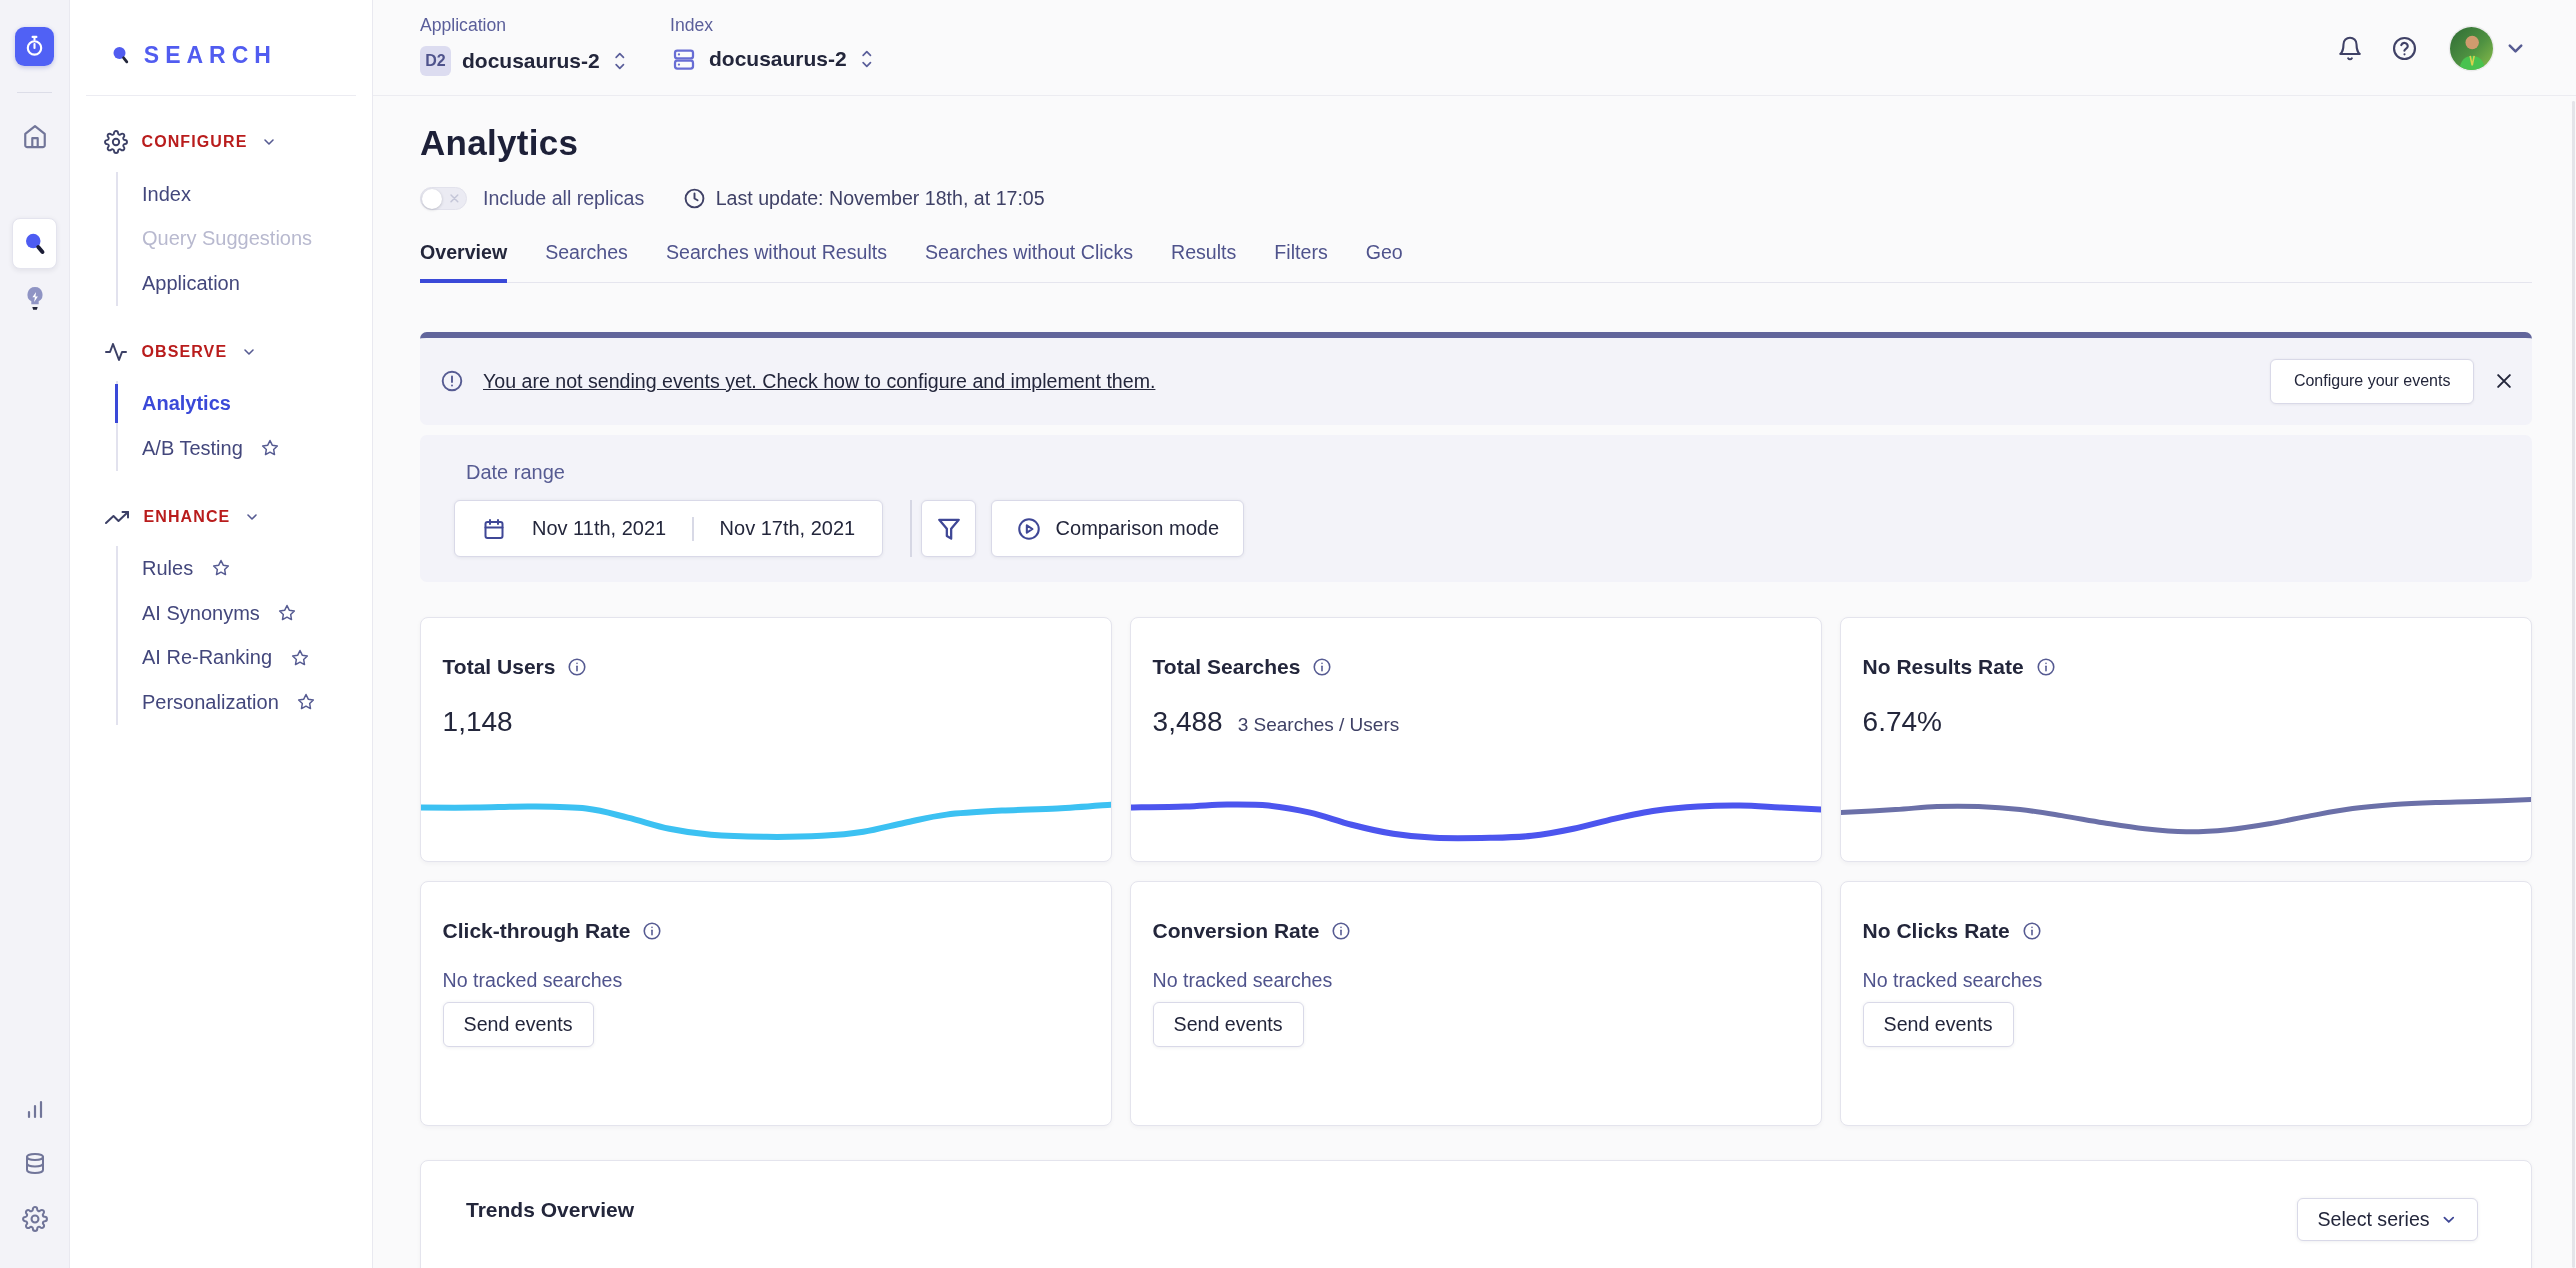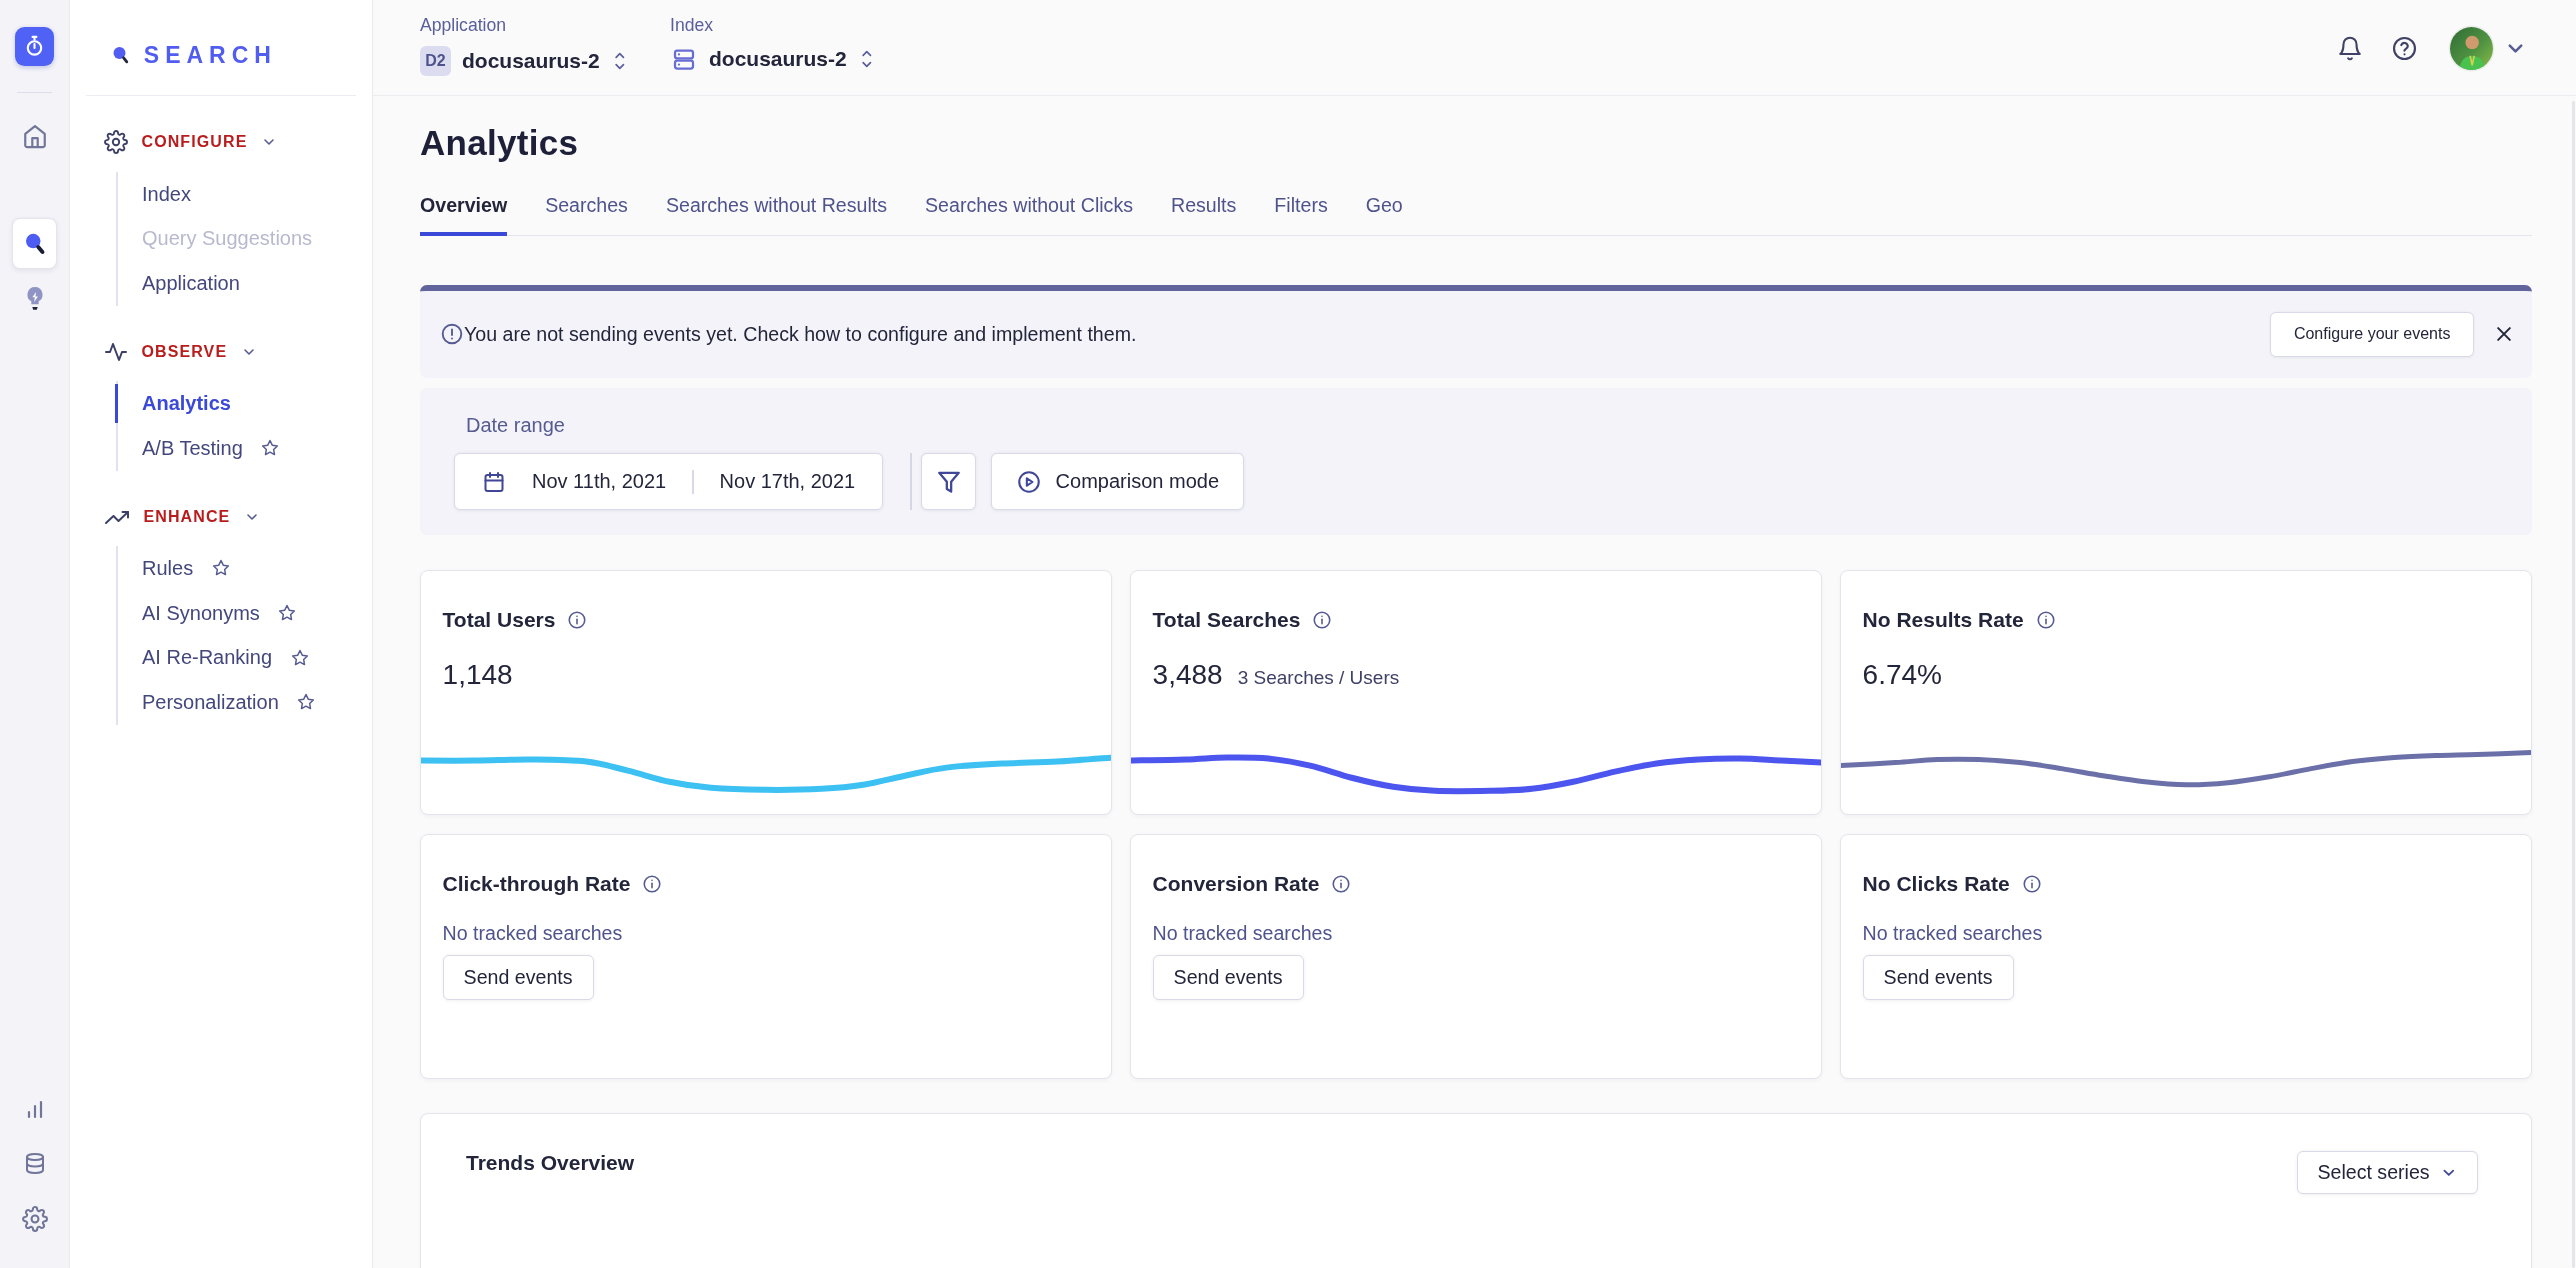--- a/index.html
+++ b/index.html
@@ -56,21 +56,21 @@
   .toggle-label { margin-left:16px; font-size:19.6px; color:#4b4e7e; }
   .clock-wrap { margin-left:39px; display:flex; }
   .last-update { margin-left:9.5px; font-size:19.6px; color:#3f4166; }
 
   .tabs { margin-top:31px; display:flex; gap:38px; border-bottom:1.4px solid #e5e5ee; }
   .tab { position:relative; padding-bottom:17.6px; font-size:19.6px; color:#4f538c; cursor:pointer; }
   .tab.active { color:#23263b; font-weight:600; }
   .tab.active::after { content:""; position:absolute; left:0; right:0; bottom:-1.4px; height:4px; background:#3a49d8; }
 
   .banner { margin-top:49px; height:93px; background:#f3f3f9; border-radius:6.8px; border-top:6px solid #61659b; display:flex; align-items:center; padding:0 17.6px 0 20px; }
-  .banner-text { font-size:19.6px; color:#23263b; }
+  .banner-text { margin-left:19px; font-size:19.6px; color:#23263b;text-decoration:underline; }
   .banner-btn { margin-left:auto; height:45px; padding:0 23px; background:#fff; border:1.4px solid #d9d9e8; border-radius:6px; font-size:16px; color:#23263b; display:flex; align-items:center; cursor:pointer; box-shadow:0 0.7px 2.7px rgba(35,38,59,.06); font-family:inherit; }
   .banner-close { margin-left:20px; display:flex; cursor:pointer; }
 
   .filter-card { margin-top:10.8px; height:147px; background:#f3f3f9; border-radius:6.8px; padding:26px 0 0 34px; }
   .filter-title { margin-left:12px; font-size:20px; color:#565b92; }
   .filter-row { margin-top:16px; display:flex; align-items:center; }
   .btn { background:#fff; border:1.4px solid #d9d9e8; border-radius:6px; box-shadow:0 0.7px 3.4px rgba(35,38,59,.07); display:flex; align-items:center; cursor:pointer; font-family:inherit; }
   .date-btn { height:57px; padding:0 27px; gap:26px; }
   .date-text { font-size:20px; color:#23263b; }
   .date-sep { width:1.4px; height:24px; background:#d8d9e6; }
@@ -326,20 +326,36 @@
           <svg width="23" height="23" viewBox="0 0 24 24" fill="none" stroke="#565b92" stroke-width="2.6" stroke-linecap="round" stroke-linejoin="round">
               <path d="M6 9l6 6 6-6"></path>
             </svg>
         </span>
       </div>
     </header>
 
     <div class="body">
       <h1 class="page-title">Analytics</h1>
 
+      <div class="meta-row">
+        <span class="toggle">
+          <span class="toggle-knob"></span>
+          <svg class="toggle-x" width="10.8" height="10.8" viewBox="0 0 16 16" fill="none" stroke="#c4c6d8" stroke-width="2.2" stroke-linecap="round">
+              <path d="M3 3l10 10M13 3L3 13"></path>
+            </svg>
+        </span>
+        <span class="toggle-label">Include all replicas</span>
+        <span class="clock-wrap">
+          <svg width="23" height="23" viewBox="0 0 24 24" fill="none" stroke="#3f4166" stroke-width="2" stroke-linecap="round" stroke-linejoin="round">
+              <circle cx="12" cy="12" r="9.3"></circle>
+              <path d="M12 6.8V12l3.2 1.8"></path>
+            </svg>
+        </span>
+        <span class="last-update">Last update: November 18th, at 17:05</span>
+      </div>
 
       <div class="tabs">
         <span class="tab active">Overview</span>
         <span class="tab">Searches</span>
         <span class="tab">Searches without Results</span>
         <span class="tab">Searches without Clicks</span>
         <span class="tab">Results</span>
         <span class="tab">Filters</span>
         <span class="tab">Geo</span>
       </div>

